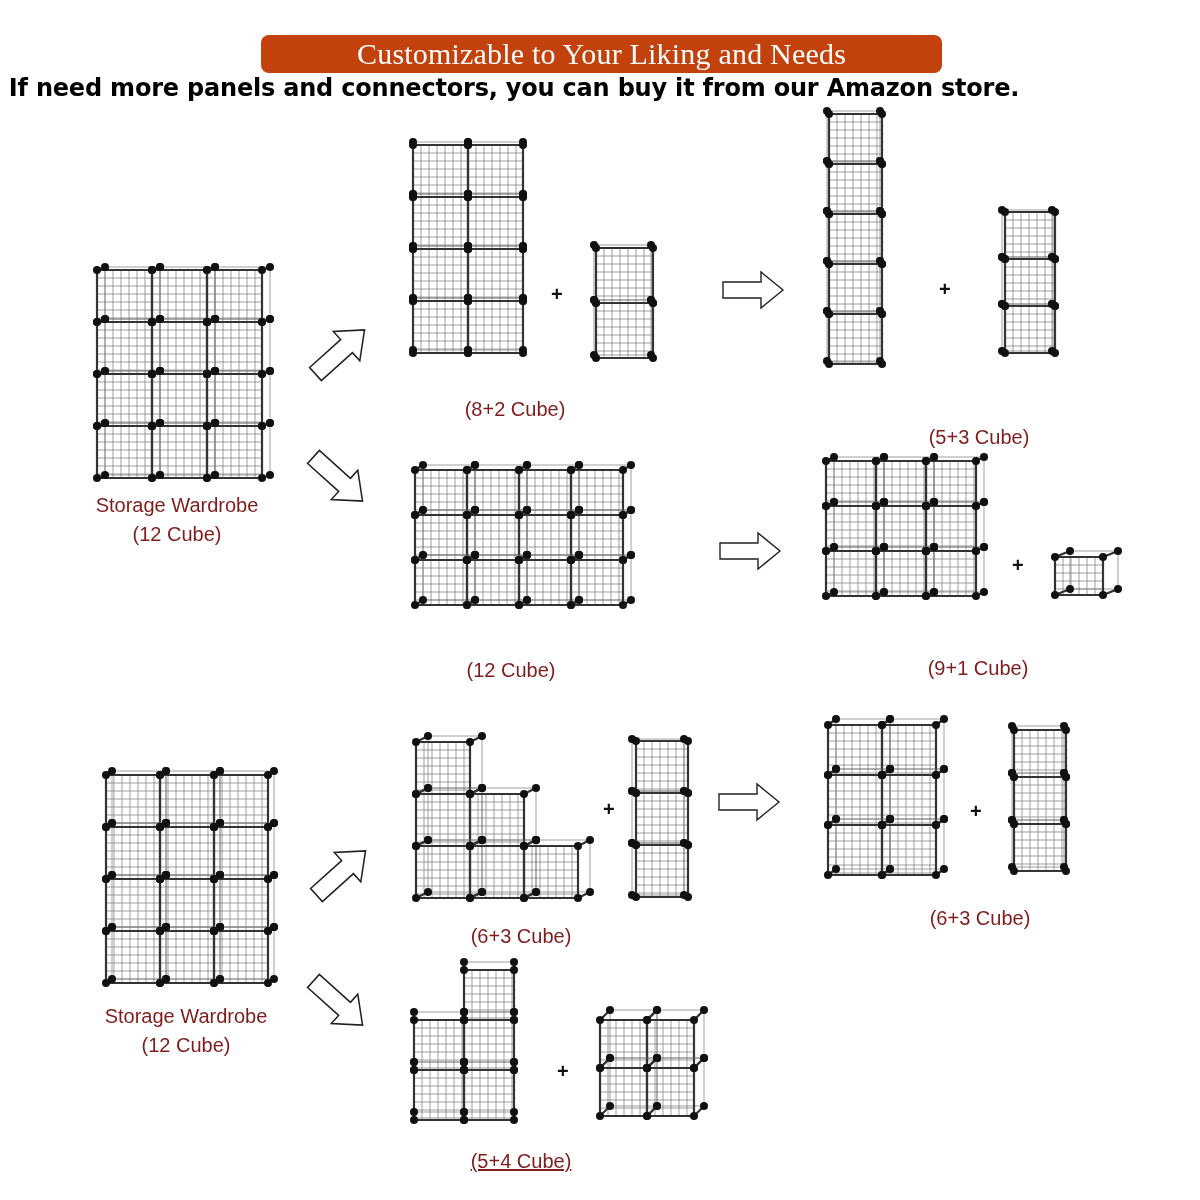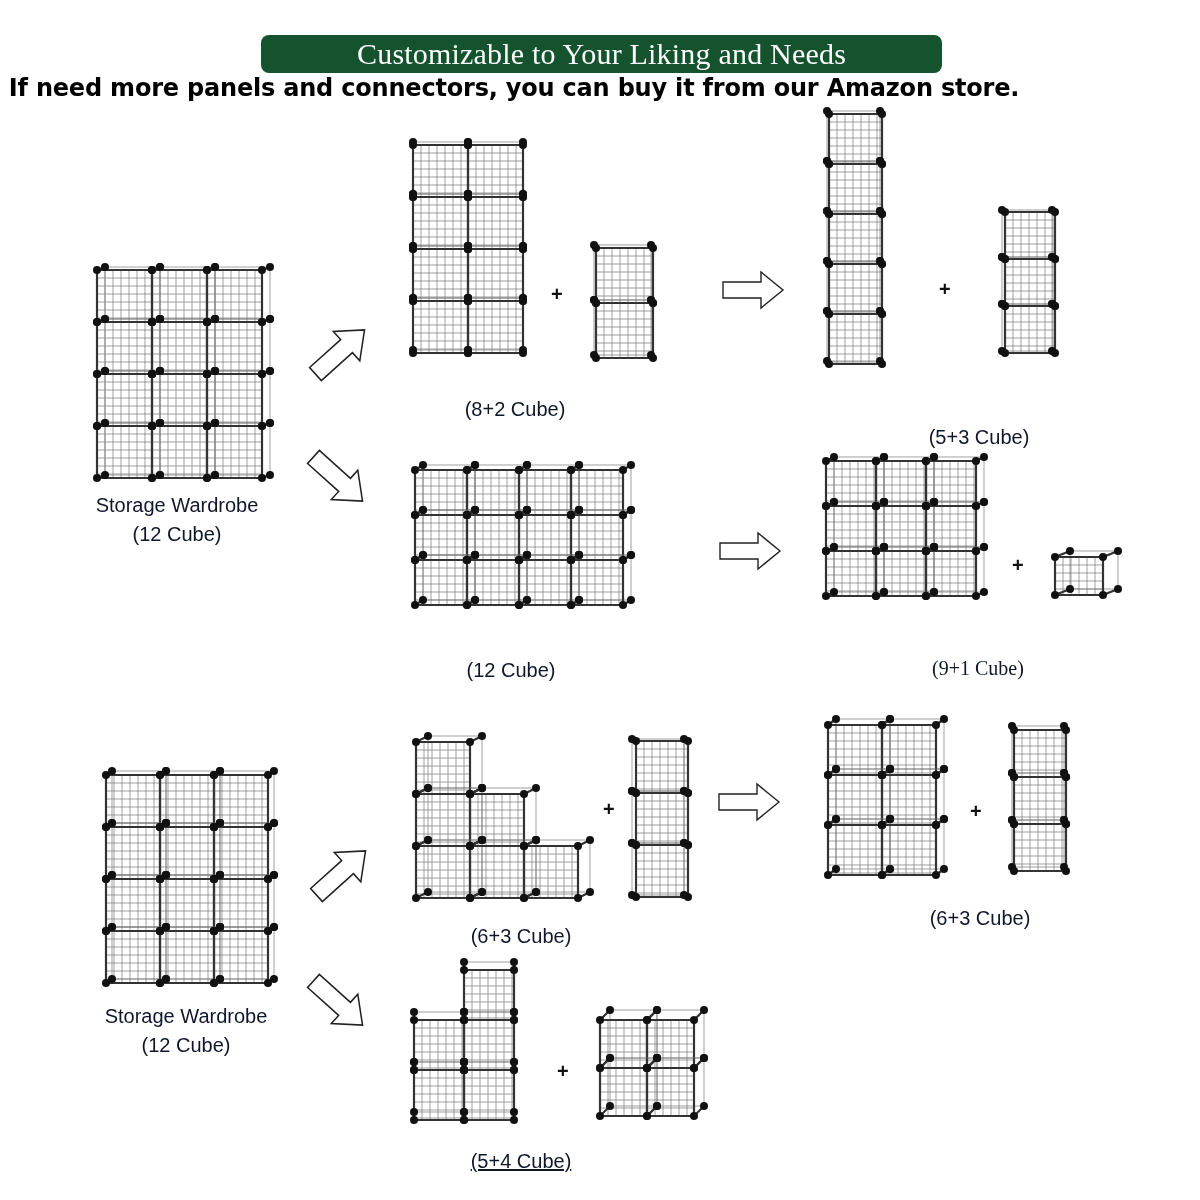--- a/index.html
+++ b/index.html
@@ -1,33 +1,33 @@
 <!DOCTYPE html>
 <html><head>
 <meta charset="utf-8">
 <style>
   html, body { margin: 0; padding: 0; background: #ffffff; }
   body { width: 1200px; height: 1200px; position: relative; overflow: hidden; font-family: "Liberation Sans", sans-serif; color: #111; }
   .banner {
     position: absolute; left: 261px; top: 35px; width: 681px; height: 38px;
-    background: #14532d; border-radius: 8px;
+    background: #c2410c; border-radius: 8px;
     display: flex; align-items: center; justify-content: center;
   }
   .banner-text {
     font-family: "Liberation Serif", "DejaVu Serif", serif;
     color: #ffffff; font-size: 30px; letter-spacing: 0.2px; white-space: nowrap;
   }
   .subtitle {
     position: absolute; left: 0; top: 74px; width: 1028px; text-align: center;
     font-family: "DejaVu Sans", "Liberation Sans", sans-serif;
     font-weight: bold; font-size: 24px; color: #000; white-space: nowrap;
     letter-spacing: -0.2px;
   }
   .label {
-    position: absolute; font-size: 20px; color: #0f172a; text-align: center; white-space: nowrap;
+    position: absolute; font-size: 20px; color: #7f1d1d; text-align: center; white-space: nowrap;
     font-family: "Liberation Sans", sans-serif;
   }
   .plus {
     position: absolute; font-size: 20px; font-weight: bold; color: #111; line-height: 1;
     font-family: "Liberation Sans", sans-serif;
   }
   svg.art { position: absolute; left: 0; top: 0; width: 1200px; height: 1200px; }
   .wire { stroke: #333; stroke-width: 2.2; fill: none; }
   .wire-thin { stroke: #777; stroke-width: 0.7; fill: none; }
   .node { fill: #111; }
@@ -2975,21 +2975,21 @@
 <div class="label" style="left:72px; top:523px; width:210px;">(12 Cube)</div>
 
 <div class="label" style="left:440px; top:398px; width:150px;">(8+2 Cube)</div>
 <div class="plus" style="left:551px; top:284px;">+</div>
 
 <div class="label" style="left:904px; top:398px; width:150px;margin-top:28px;">(5+3 Cube)</div>
 <div class="plus" style="left:939px; top:279px;">+</div>
 
 <div class="label" style="left:436px; top:659px; width:150px;">(12 Cube)</div>
 
-<div class="label" style="left:903px; top:657px; width:150px;font-family:Liberation Serif, serif;">(9+1 Cube)</div>
+<div class="label" style="left:903px; top:657px; width:150px;">(9+1 Cube)</div>
 <div class="plus" style="left:1012px; top:555px;">+</div>
 
 <div class="label" style="left:81px; top:1005px; width:210px;">Storage Wardrobe</div>
 <div class="label" style="left:81px; top:1034px; width:210px;">(12 Cube)</div>
 
 <div class="label" style="left:446px; top:925px; width:150px;">(6+3 Cube)</div>
 <div class="plus" style="left:603px; top:799px;">+</div>
 
 <div class="label" style="left:905px; top:907px; width:150px;">(6+3 Cube)</div>
 <div class="plus" style="left:970px; top:801px;">+</div>

